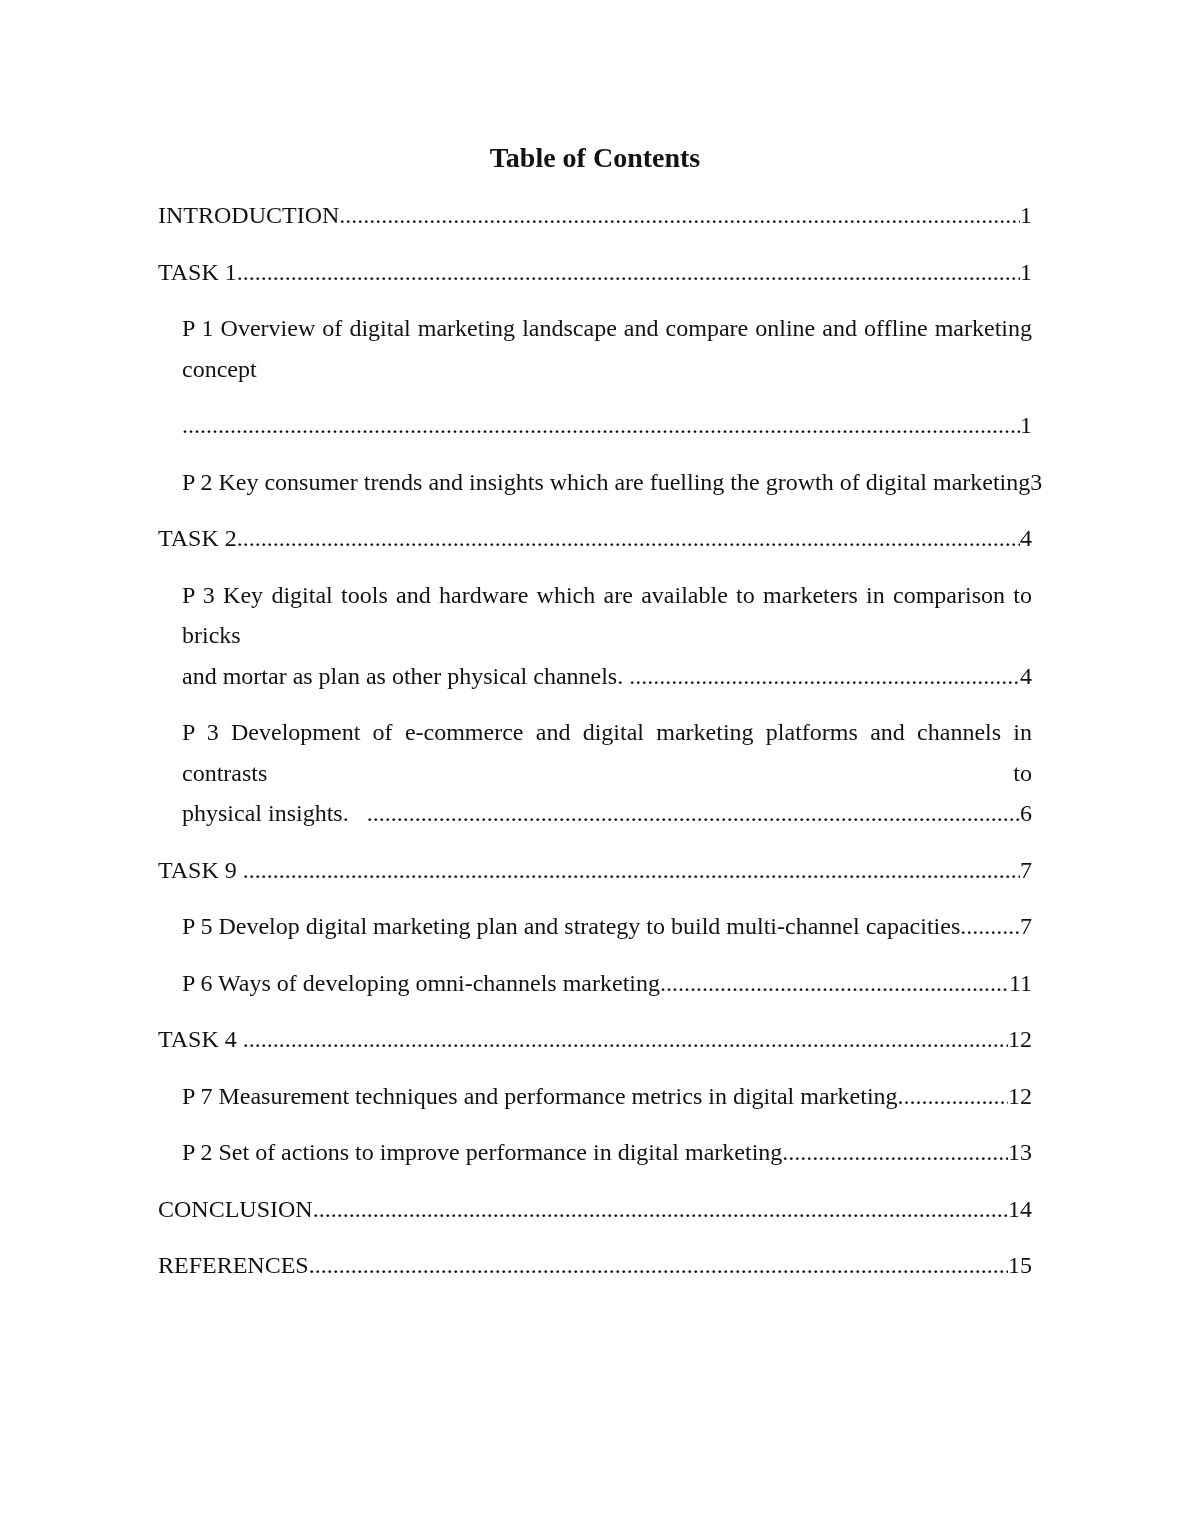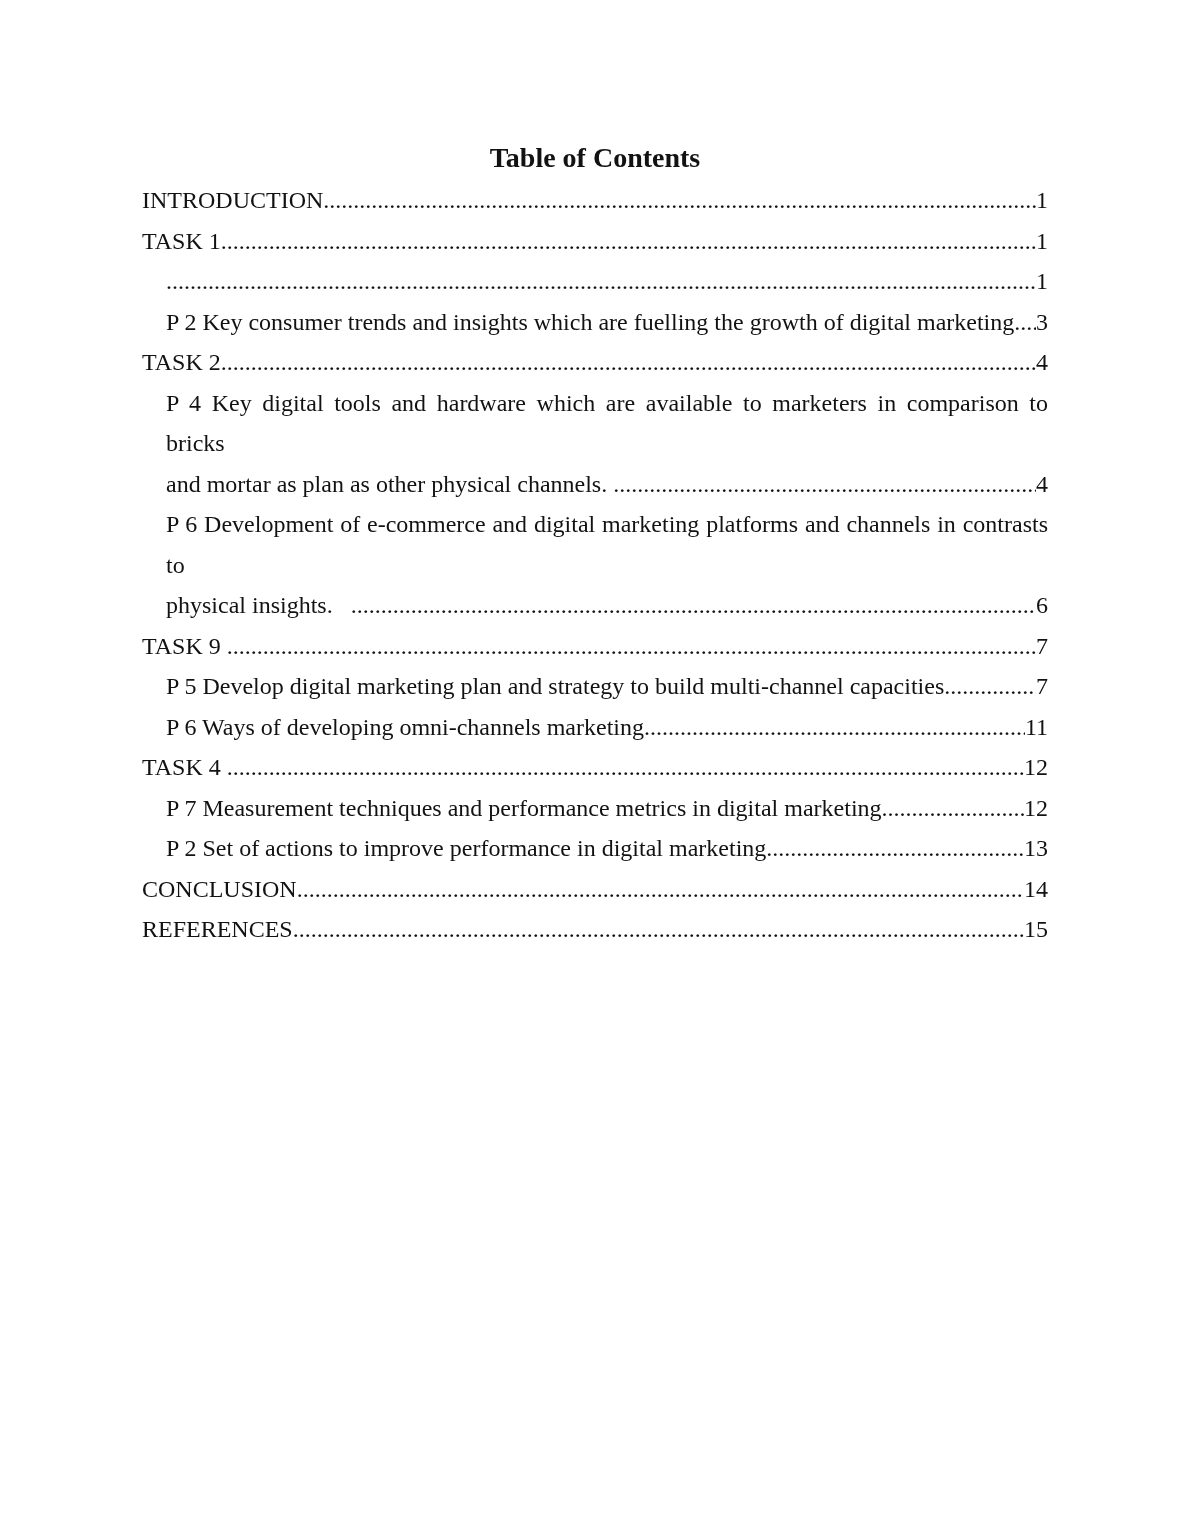--- a/index.html
+++ b/index.html
@@ -23,21 +23,21 @@
     font-weight: bold;
     text-align: center;
     line-height: 42px;
     white-space: pre;
   }
   .toc {
     margin-top: 1px;
     font-size: 24px;
     line-height: 40.5px;
   }
-  .toc-entry { margin: 0; }
+  .toc-entry { margin: 16px; }
   .toc-entry.level-2 { padding-left: 24px; }
   .toc-line { margin: 0; }
   .toc-line.flex {
     display: flex;
     align-items: baseline;
   }
   .toc-text {
     flex: 0 0 auto;
     white-space: pre;
   }
@@ -70,49 +70,53 @@
         </div>
       </div>
       <div class="toc-entry level-1">
         <div class="toc-line flex">
           <span class="toc-text">TASK 1</span>
           <span class="leader">....................................................................................................................................................................................................................................................................</span>
           <span class="toc-page">1</span>
         </div>
       </div>
       <div class="toc-entry level-2">
+        <div class="toc-line justified">P 1 Overview of digital marketing landscape and compare online and offline marketing</div>
+        <div class="toc-line">concept</div>
+      </div>
+      <div class="toc-entry level-2">
         <div class="toc-line flex">
           <span class="leader">....................................................................................................................................................................................................................................................................</span>
           <span class="toc-page">1</span>
         </div>
       </div>
       <div class="toc-entry level-2">
         <div class="toc-line flex">
           <span class="toc-text">P 2 Key consumer trends and insights which are fuelling the growth of digital marketing</span>
           <span class="leader">....................................................................................................................................................................................................................................................................</span>
           <span class="toc-page">3</span>
         </div>
       </div>
       <div class="toc-entry level-1">
         <div class="toc-line flex">
           <span class="toc-text">TASK 2</span>
           <span class="leader">....................................................................................................................................................................................................................................................................</span>
           <span class="toc-page">4</span>
         </div>
       </div>
       <div class="toc-entry level-2">
-        <div class="toc-line justified">P 4 Key digital tools  and hardware which are available to marketers in comparison to bricks</div>
+        <div class="toc-line justified">P 3 Key digital tools  and hardware which are available to marketers in comparison to bricks</div>
         <div class="toc-line flex">
           <span class="toc-text">and mortar as plan as other physical channels. </span>
           <span class="leader">....................................................................................................................................................................................................................................................................</span>
           <span class="toc-page">4</span>
         </div>
       </div>
       <div class="toc-entry level-2">
-        <div class="toc-line justified">P 6 Development of e-commerce and digital marketing platforms and channels in contrasts to</div>
+        <div class="toc-line justified">P 3 Development of e-commerce and digital marketing platforms and channels in contrasts to</div>
         <div class="toc-line flex">
           <span class="toc-text">physical insights.   </span>
           <span class="leader">....................................................................................................................................................................................................................................................................</span>
           <span class="toc-page">6</span>
         </div>
       </div>
       <div class="toc-entry level-1">
         <div class="toc-line flex">
           <span class="toc-text">TASK 9 </span>
           <span class="leader">....................................................................................................................................................................................................................................................................</span>

